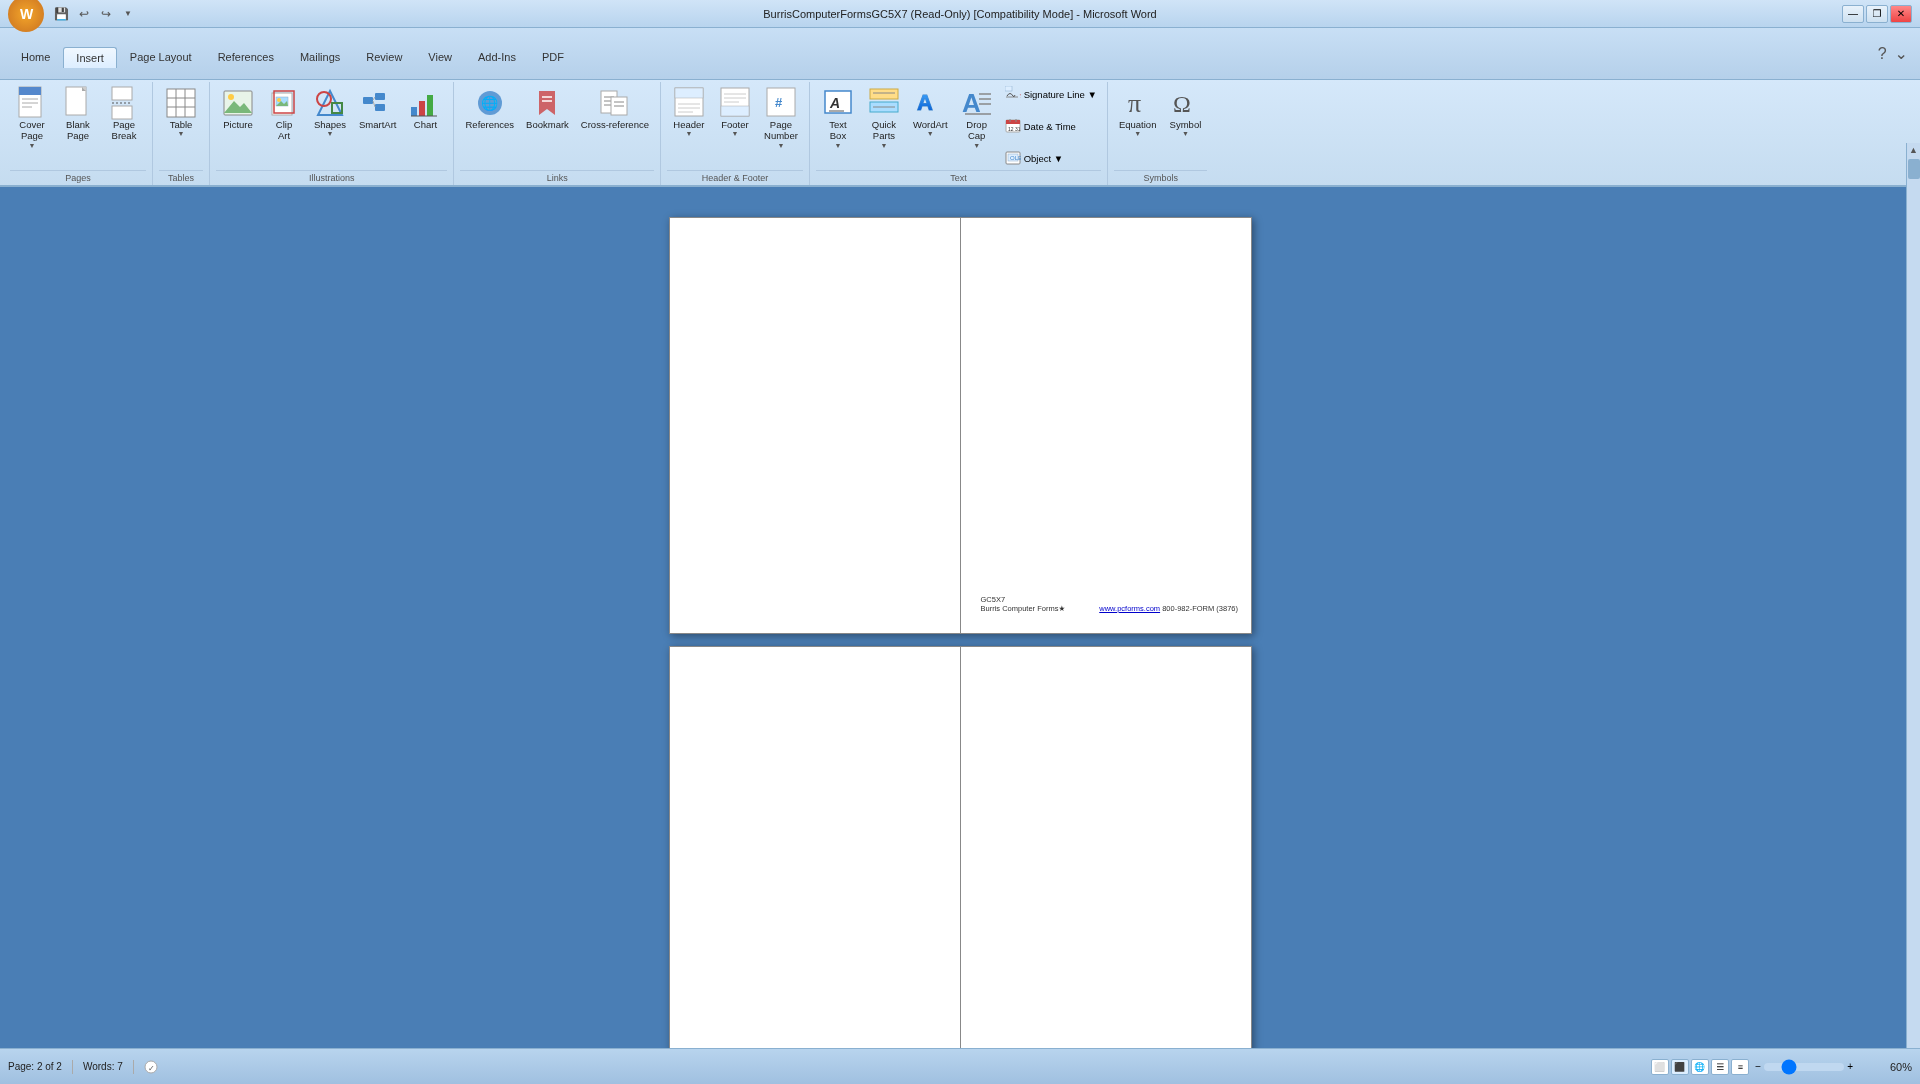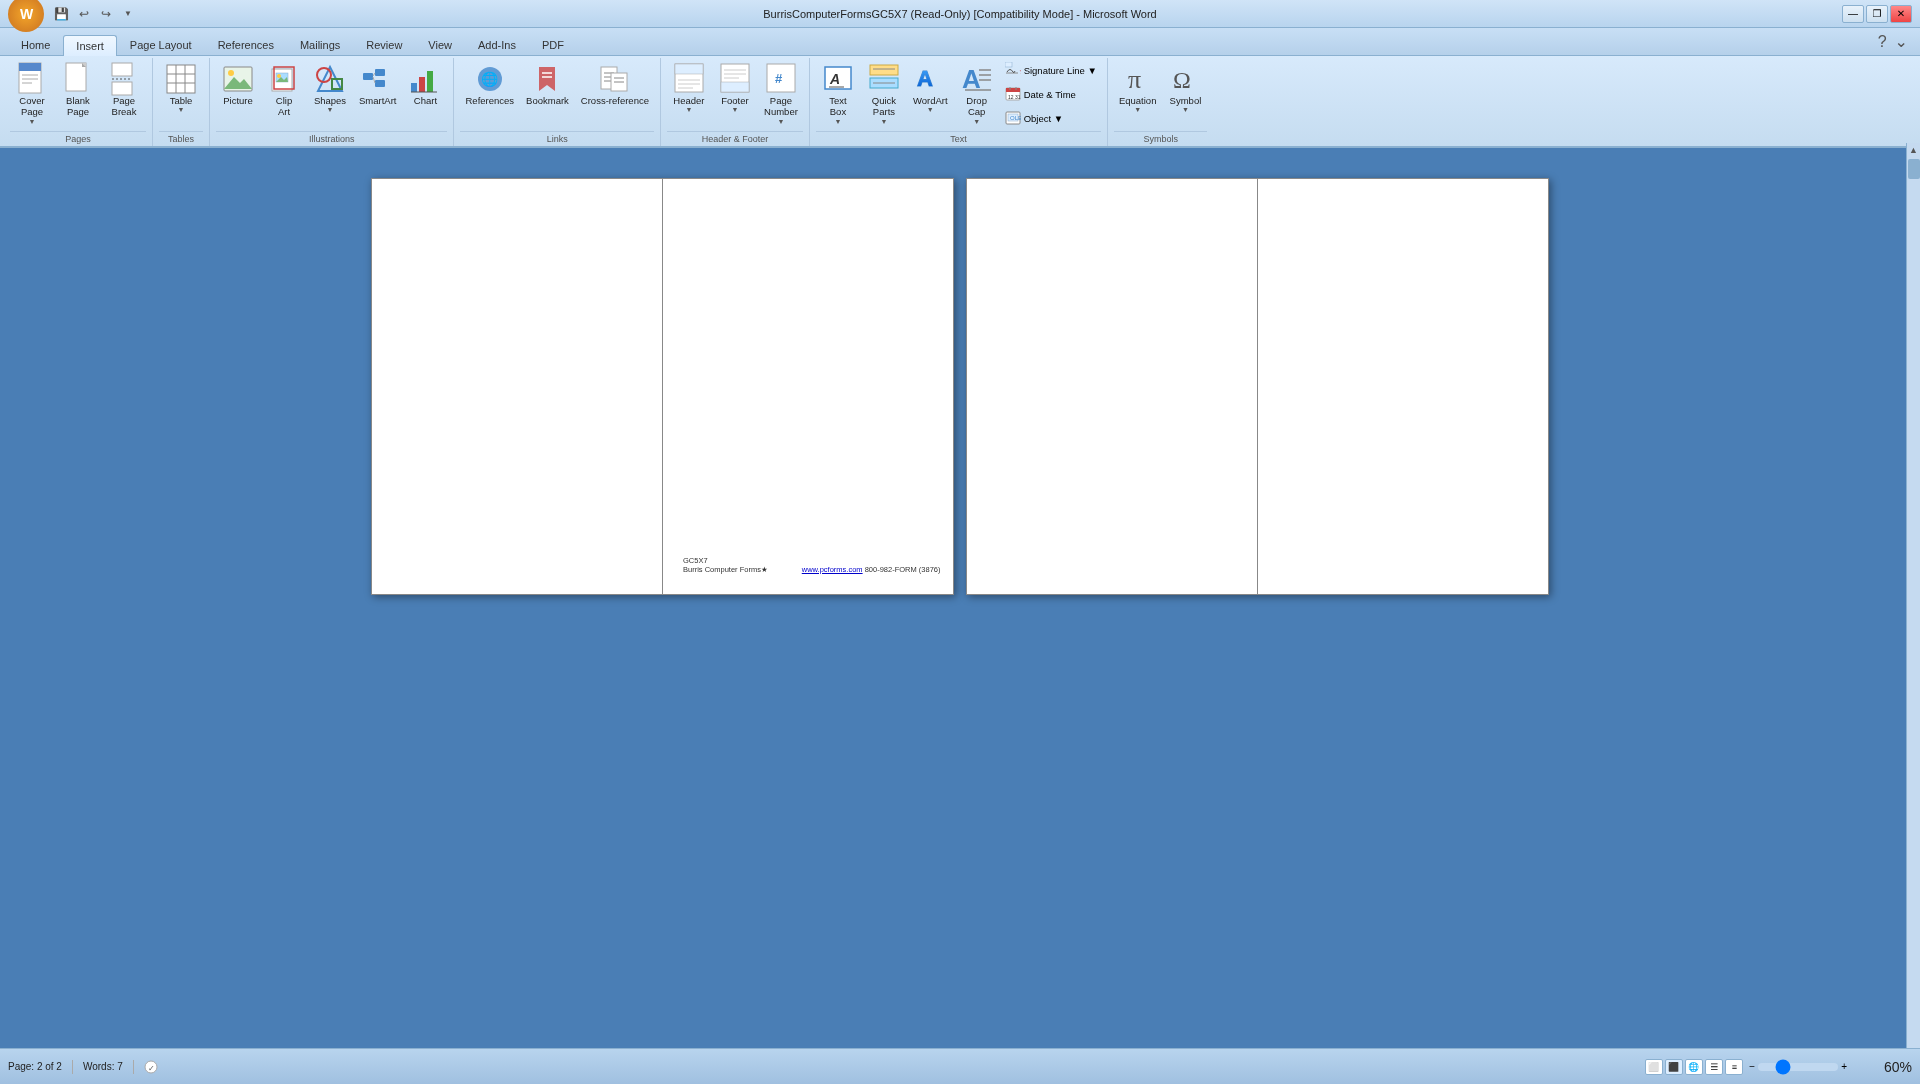--- a/index.html
+++ b/index.html
@@ -20,39 +20,39 @@
     .title-bar-right { display: flex; gap: 2px; margin-left: auto; }
     .title-btn { width: 22px; height: 18px; border: 1px solid #8ab0d0; background: linear-gradient(to bottom, #e8f2fb, #cde0f0); font-size: 10px; cursor: pointer; display: flex; align-items: center; justify-content: center; border-radius: 2px; }
 
     .office-btn { width: 36px; height: 36px; background: radial-gradient(circle, #f4a62a, #c87020); border-radius: 50%; display: flex; align-items: center; justify-content: center; cursor: pointer; font-size: 18px; margin-right: 4px; }
 
     .quick-access { display: flex; align-items: center; gap: 2px; }
     .qa-btn { width: 20px; height: 20px; display: flex; align-items: center; justify-content: center; cursor: pointer; border-radius: 2px; font-size: 12px; color: #555; }
 
     
     .ribbon { background: linear-gradient(to bottom, #ddeeff, #c5dcf0); border-bottom: 2px solid #8ab0d0; }
-    .ribbon-tabs { display: flex; align-items: flex-end; padding: 0 8px; border-bottom: 1px solid #8ab0d0; background: linear-gradient(to bottom, #c8dff5, #b5d0ea); }
+    .ribbon-tabs { display: flex; align-items: flex-end; padding: 12px 8px; border-bottom: 1px solid #8ab0d0; background: linear-gradient(to bottom, #c8dff5, #b5d0ea); }
     .ribbon-tab { padding: 4px 12px; font-size: 11px; cursor: pointer; border: 1px solid transparent; border-bottom: none; border-radius: 3px 3px 0 0; color: #333; }
     .ribbon-tab.active { background: linear-gradient(to bottom, #f0f8ff, #ddeeff); border-color: #8ab0d0; color: #333; font-weight: normal; position: relative; bottom: -1px; z-index: 1; }
 
     .ribbon-content { display: flex; align-items: stretch; padding: 2px 4px 0; min-height: 90px; }
     .ribbon-group { display: flex; flex-direction: column; align-items: center; padding: 2px 6px; border-right: 1px solid #b0c8e0; min-width: fit-content; }
     .ribbon-group:last-child { border-right: none; }
     .ribbon-group-items { display: flex; align-items: flex-start; gap: 2px; flex: 1; }
     .ribbon-group-label { font-size: 9px; color: #555; margin-top: 2px; text-align: center; border-top: 1px solid #b0c8e0; width: 100%; padding-top: 2px; }
 
     .ribbon-btn { display: flex; flex-direction: column; align-items: center; justify-content: flex-start; padding: 2px 4px; border-radius: 3px; cursor: pointer; border: 1px solid transparent; min-width: 44px; }
 
     .ribbon-icon { width: 32px; height: 32px; display: flex; align-items: center; justify-content: center; font-size: 20px; }
     .ribbon-label { font-size: 9.5px; color: #222; text-align: center; line-height: 1.2; }
     .ribbon-small-btn { display: flex; align-items: center; gap: 3px; padding: 1px 3px; border-radius: 2px; cursor: pointer; font-size: 10px; border: 1px solid transparent; white-space: nowrap; }
 
     
     .page-area { background: #4a7eb5; padding: 20px; display: flex; justify-content: center; height: calc(1084px - 28px - 115px - 24px); overflow: hidden; }
-    .pages-container { display: flex; gap: 12px; align-items: flex-start; padding-top: 10px; }
+    .pages-container { display: flex; gap: 12px; align-items: flex-start; padding-top: 10px; flex-direction: column; }
     .page-spread { display: flex; gap: 0; border: 1px solid #888; box-shadow: 2px 2px 8px rgba(0,0,0,0.4); }
     .page { background: white; width: 290px; height: 415px; position: relative; }
     .page-inner { padding: 20px; height: 100%; }
     .page-footer { position: absolute; bottom: 20px; left: 20px; font-size: 7.5px; color: #333; }
     .page-footer a { color: #0000cc; text-decoration: underline; padding-left: 32px; }
     .page-divider { width: 1px; background: #888; }
 
     
     .status-bar { background: linear-gradient(to bottom, #b8d4ee, #a0c0e0); height: 36px; display: flex; align-items: center; padding: 0 8px; gap: 10px; border-top: 1px solid #8ab0d0; position: absolute; bottom: 0; width: 100%; }
     .status-item { font-size: 10px; color: #222; display: flex; align-items: center; gap: 3px; }
@@ -357,21 +357,21 @@
               <text x="1" y="26" font-size="26" font-weight="bold" fill="#4488cc">A</text>
               <line x1="18" y1="8" x2="30" y2="8" stroke="#888" stroke-width="1.5"></line>
               <line x1="18" y1="13" x2="30" y2="13" stroke="#888" stroke-width="1.5"></line>
               <line x1="18" y1="18" x2="30" y2="18" stroke="#888" stroke-width="1.5"></line>
               <line x1="4" y1="28" x2="30" y2="28" stroke="#888" stroke-width="1.5"></line>
             </svg>
           </div>
           <div class="ribbon-label">Drop<br>Cap</div>
           <span class="dropdown-arrow">▼</span>
         </div>
-        <div style="display:flex; flex-direction:column; gap:4px;">
+        <div style="display:flex; flex-direction:column; gap:12px;">
           <div class="ribbon-small-btn">
             <svg width="16" height="16" viewBox="0 0 16 16">
               <line x1="1" y1="11" x2="13" y2="11" stroke="#888" stroke-width="1"></line>
               <path d="M2,10 Q5,5 8,10 Q9,12 10,9" fill="none" stroke="#555" stroke-width="1"></path>
               <rect x="0" y="0" width="7" height="5" fill="#ddeeff" stroke="#88aacc" stroke-width="0.5"></rect>
               <text x="14" y="12" font-size="8" fill="#cc4444">★</text>
             </svg>
             <span style="font-size:9.5px;">Signature Line ▼</span>
           </div>
           <div class="ribbon-small-btn">
@@ -484,16 +484,16 @@
       <div style="width:18px;height:16px;border:1px solid #8ab0d0;background:#fff;border-radius:2px;display:flex;align-items:center;justify-content:center;font-size:9px;cursor:pointer;">⬜</div>
       <div style="width:18px;height:16px;border:1px solid #8ab0d0;background:#ddeeff;border-radius:2px;display:flex;align-items:center;justify-content:center;font-size:9px;cursor:pointer;">⬛</div>
       <div style="width:18px;height:16px;border:1px solid #8ab0d0;background:#fff;border-radius:2px;display:flex;align-items:center;justify-content:center;font-size:9px;cursor:pointer;">🌐</div>
       <div style="width:18px;height:16px;border:1px solid #8ab0d0;background:#fff;border-radius:2px;display:flex;align-items:center;justify-content:center;font-size:9px;cursor:pointer;">☰</div>
       <div style="width:18px;height:16px;border:1px solid #8ab0d0;background:#fff;border-radius:2px;display:flex;align-items:center;justify-content:center;font-size:9px;cursor:pointer;">≡</div>
     </div>
     <div style="display:flex;align-items:center;gap:3px;">
       <div style="font-size:10px;cursor:pointer;">−</div>
       <input type="range" class="zoom-slider" min="10" max="200" value="60" style="">
       <div style="font-size:10px;cursor:pointer;">+</div>
-      <span style="font-size:14px;color:#222;min-width:28px;padding-left:34px;">60%</span>
+      <span style="font-size:11px;color:#222;min-width:28px;padding-left:34px;">60%</span>
     </div>
   </div>
 </div>
 
 </body></html>

